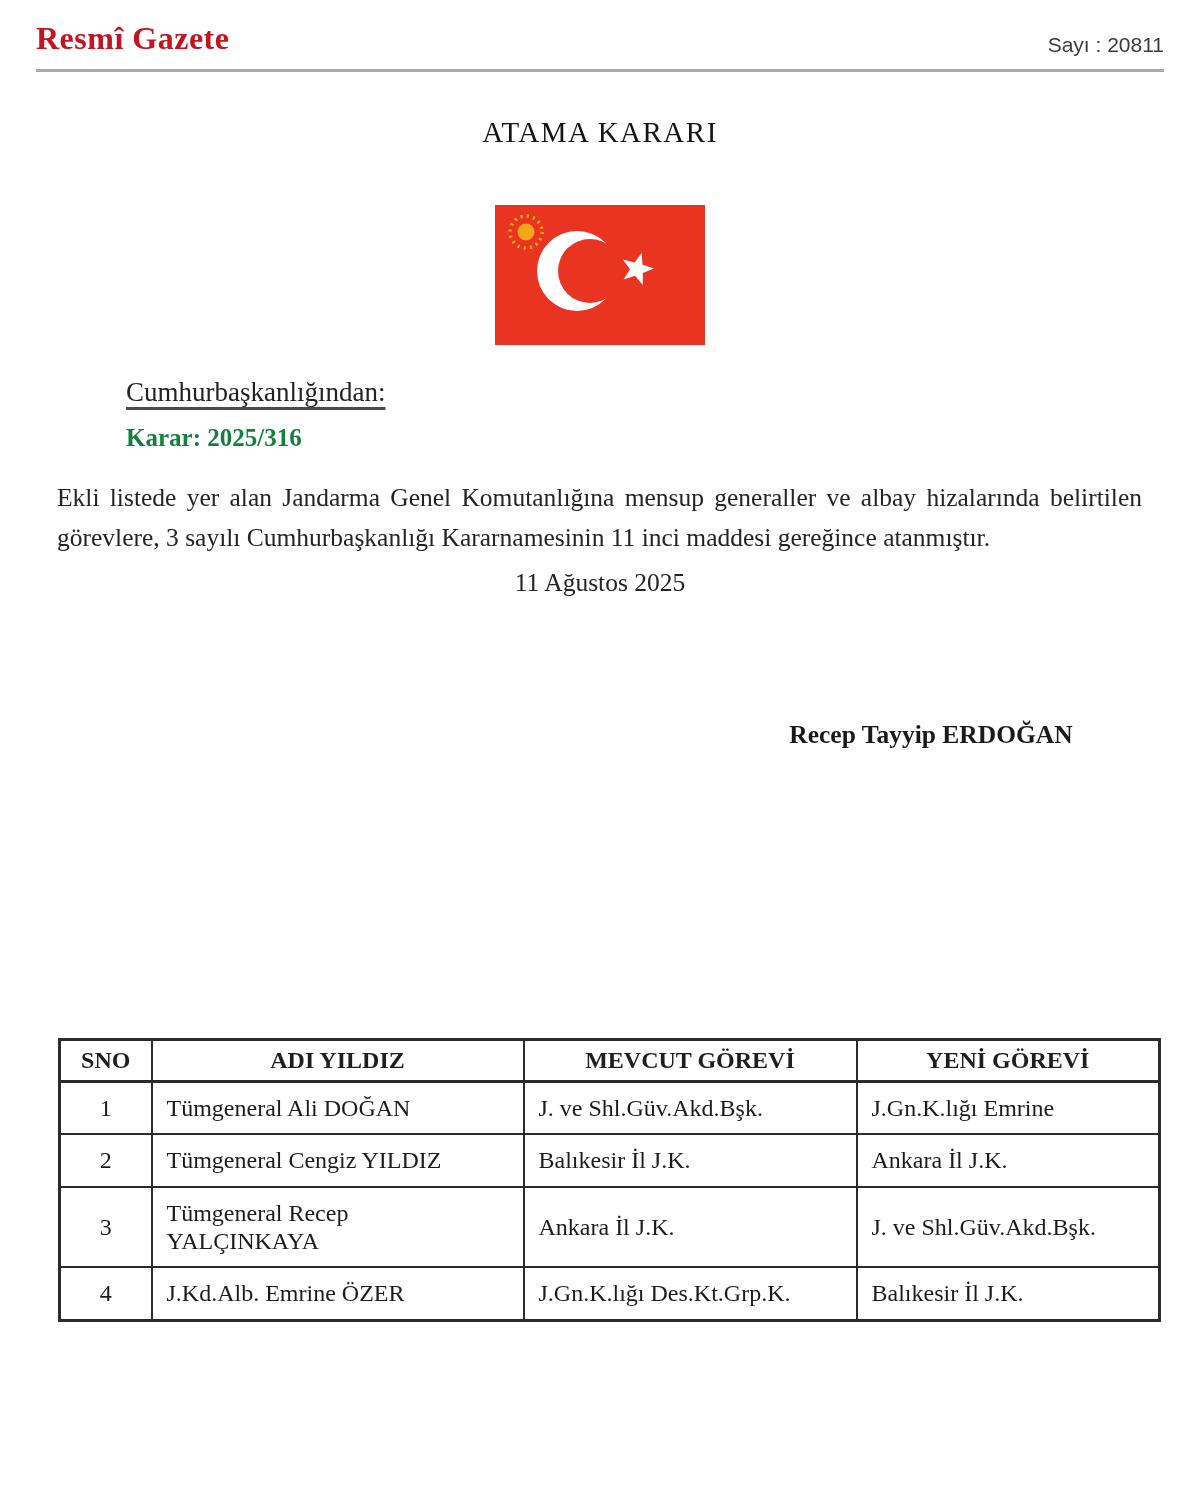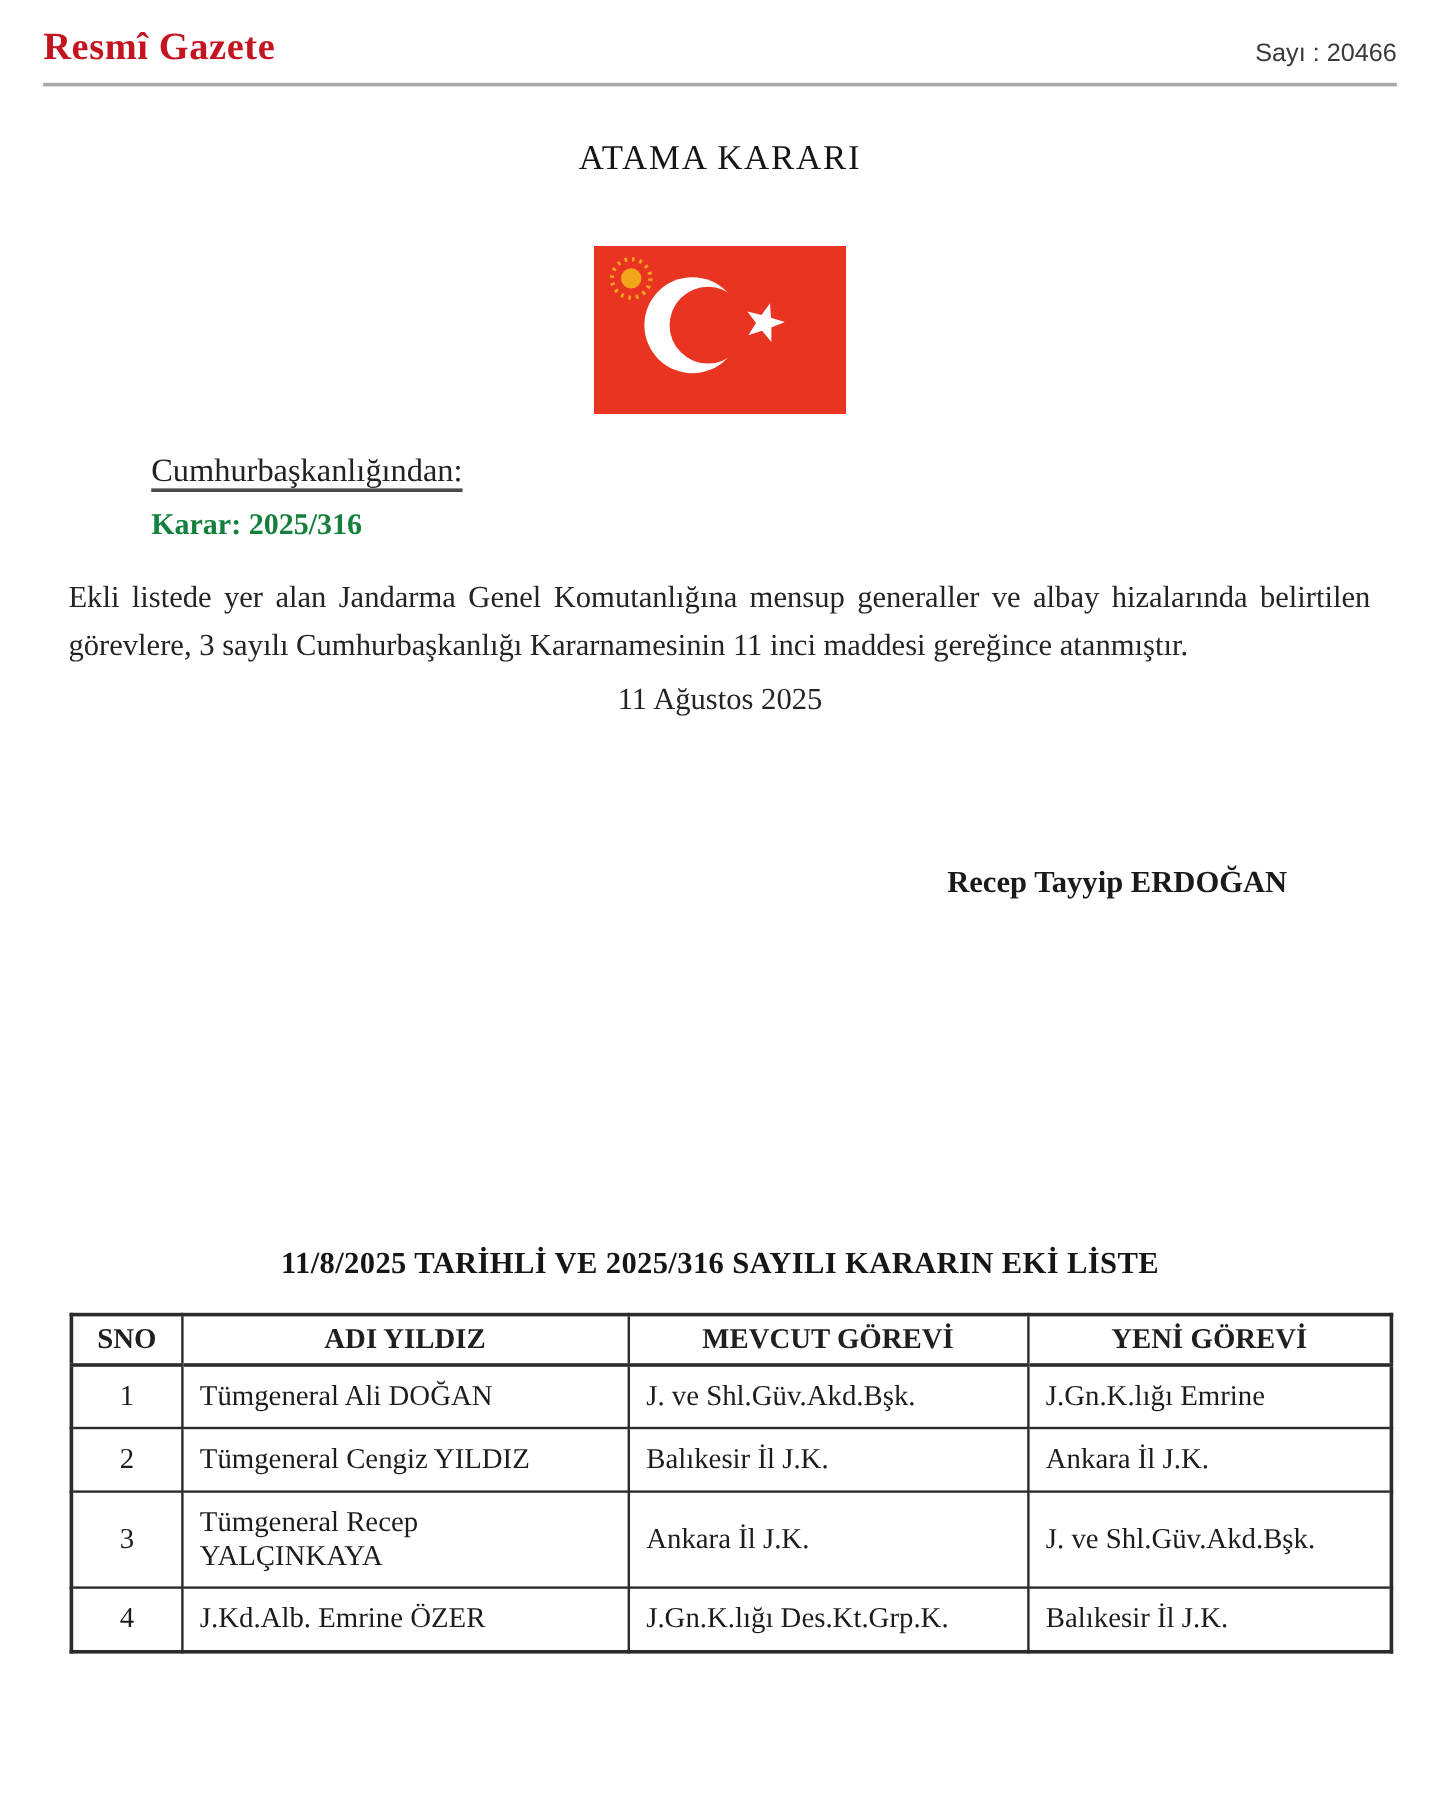--- a/index.html
+++ b/index.html
@@ -123,21 +123,21 @@
   .col-sno  { width: 92px; }
   .col-name { width: 372px; }
   .col-cur  { width: 333px; }
   .col-new  { width: 303px; }
 </style>
 </head>
 <body>
 
 <div class="masthead">
   <div class="masthead-title" style="color: rgb(196, 20, 32);">Resmî Gazete</div>
-  <div class="masthead-issue">Sayı : 20466</div>
+  <div class="masthead-issue">Sayı : 20811</div>
 </div>
 <div class="masthead-rule"></div>
 
 <div class="doc-title">ATAMA KARARI</div>
 
 <div class="flag-wrap">
   <svg width="210" height="140" viewBox="0 0 210 140">
     <rect x="0" y="0" width="210" height="140" fill="#e93422"></rect>
     <g>
       <circle cx="31" cy="27" r="8.5" fill="#f2a71b"></circle>
@@ -158,21 +158,20 @@
 
 <p class="decree-body">Ekli listede yer alan Jandarma Genel Komutanlığına mensup generaller ve albay hizalarında belirtilen görevlere, 3 sayılı Cumhurbaşkanlığı Kararnamesinin 11 inci maddesi gereğince atanmıştır.</p>
 
 <div class="decree-date">11 Ağustos 2025</div>
 
 <div class="signature">
   <div class="sig-name">Recep Tayyip ERDOĞAN</div>
 </div>
 
 <div class="annex">
-  <div class="annex-title">11/8/2025 TARİHLİ VE 2025/316 SAYILI KARARIN EKİ LİSTE</div>
 
   <table class="annex-table">
     <colgroup>
       <col class="col-sno">
         <col class="col-name">
         <col class="col-cur">
         <col class="col-new">
     </colgroup>
     <thead>
       <tr>

